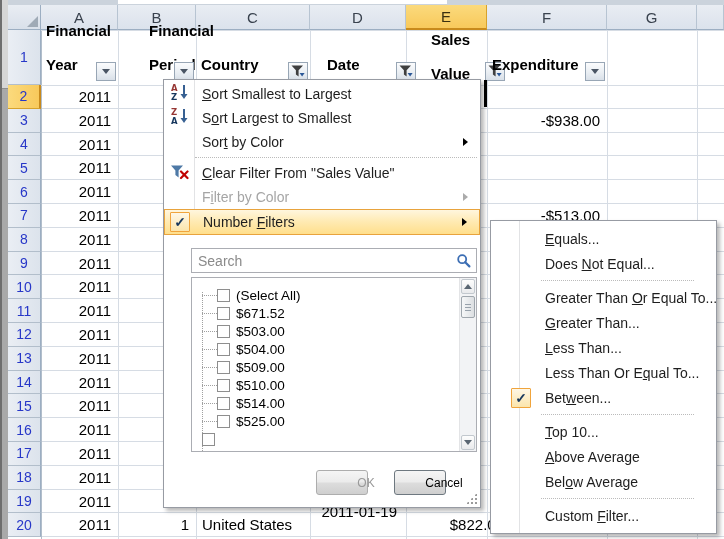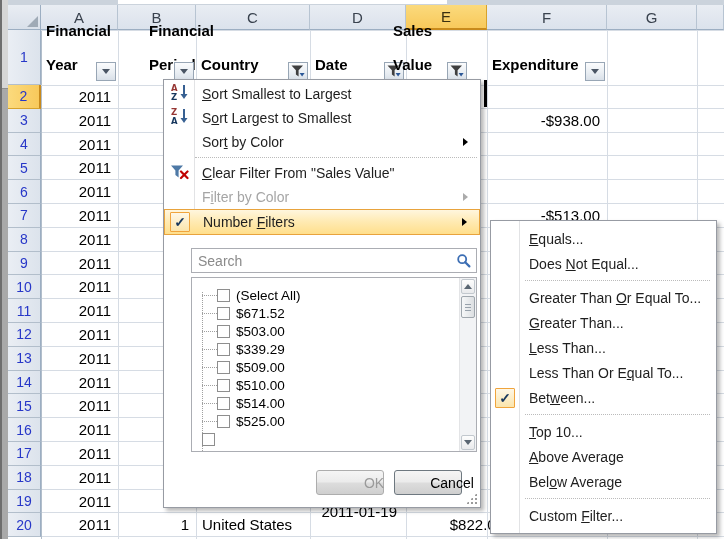--- a/index.html
+++ b/index.html
@@ -82,32 +82,32 @@
   .sb-btn{position:absolute;left:1px;right:1px;height:15px;background:linear-gradient(#FDFDFD,#E9EAEC);
           border:1px solid #C2C8CE;border-radius:2px;display:flex;align-items:center;justify-content:center;}
   .sb-btn.up{top:1px;} .sb-btn.down{bottom:1px;}
   .tri-up{width:0;height:0;border-left:4px solid transparent;border-right:4px solid transparent;border-bottom:5px solid #5A6672;}
   .tri-down{width:0;height:0;border-left:4px solid transparent;border-right:4px solid transparent;border-top:5px solid #5A6672;}
   .sb-thumb{position:absolute;left:1px;right:1px;top:18px;height:22px;border:1px solid #9FA6AD;border-radius:2px;
             background:linear-gradient(to right,#F6F7F8,#DCDFE2);}
   .sb-thumb::after{content:"";position:absolute;left:3px;right:3px;top:7px;height:8px;
             background:repeating-linear-gradient(to bottom,#97A1AB 0 1px,transparent 1px 3px);}
 
-  .btn{position:absolute;width:68px;height:25px;border-radius:3px;font-family:"Liberation Sans",sans-serif;
-       font-size:14px;display:flex;align-items:center;justify-content:center;
+  .btn{position:absolute;width:52px;height:25px;border-radius:3px;font-family:"Liberation Sans",sans-serif;
+       font-size:12px;display:flex;align-items:center;justify-content:center;
        background:linear-gradient(#F5F5F5,#EBEBEB 49%,#DDDDDD 51%,#CFCFCF);padding-left:48px;}
   .btn.ok{left:152px;top:390px;border:1px solid #ADADAD;color:#9A9A9A;}
   .btn.cancel{left:230px;top:390px;border:1px solid #6E7880;color:#000;}
   .grip{position:absolute;right:3px;bottom:3px;width:11px;height:11px;
         background-image:radial-gradient(#9B9B9B 1px,transparent 1.3px);background-size:4px 4px;
         clip-path:polygon(100% 0,100% 100%,0 100%);}
 
   
   .submenu{position:absolute;left:490px;top:220px;width:227px;background:#FFFFFF;border:1px solid #979BA3;
-           box-shadow:3px 3px 4px rgba(0,0,0,0.28);z-index:6;font-size:14px;padding:5px 0;}
+           box-shadow:3px 3px 4px rgba(0,0,0,0.28);z-index:6;font-size:14px;padding:5px 16px;}
   .submenu::before{content:"";position:absolute;left:28px;top:0;bottom:0;width:1px;background:#E2E3E5;}
   .submenu .m-item{height:25px;}
   .submenu .m-item .gut{width:28px;}
   .submenu .m-item .lbl{margin-left:10px;}
   .submenu .m-sep{height:9px;}
   .submenu .m-sep::after{left:34px;right:6px;top:4px;}
 </style>
 </head>
 <body>
 
@@ -183,30 +183,30 @@
       </div>
       <div class="hdr-cell" style="left: 196px; width: 114px;">
         <span class="hdr-label">Country</span>
         <div class="filter-btn">
           <svg width="14" height="13" viewBox="0 0 14 13">
             <polygon points="0.5,0.5 12,0.5 7.6,5.3 7.6,11.5 4.9,9.4 4.9,5.3" fill="#3F3F3F"></polygon>
             <polygon points="8.6,8 13.6,8 11.1,11.4" fill="#2B5797"></polygon>
           </svg>
         </div>
       </div>
-      <div class="hdr-cell" style="left: 310px; width: 96px; text-align: center;">
+      <div class="hdr-cell" style="left: 322px; width: 96px; text-align: center;">
         <span class="hdr-label">Date</span>
         <div class="filter-btn">
           <svg width="14" height="13" viewBox="0 0 14 13">
             <polygon points="0.5,0.5 12,0.5 7.6,5.3 7.6,11.5 4.9,9.4 4.9,5.3" fill="#3F3F3F"></polygon>
             <polygon points="8.6,8 13.6,8 11.1,11.4" fill="#2B5797"></polygon>
           </svg>
         </div>
       </div>
-      <div class="hdr-cell" style="left: 388px; width: 81px;">
+      <div class="hdr-cell" style="left: 426px; width: 81px; align-items: center;">
         <span class="hdr-label">Sales Value</span>
         <div class="filter-btn">
           <svg width="14" height="13" viewBox="0 0 14 13">
             <polygon points="0.5,0.5 12,0.5 7.6,5.3 7.6,11.5 4.9,9.4 4.9,5.3" fill="#3F3F3F"></polygon>
             <polygon points="8.6,8 13.6,8 11.1,11.4" fill="#2B5797"></polygon>
           </svg>
         </div>
       </div>
       <div class="hdr-cell" style="left: 487px; width: 120px;">
         <span class="hdr-label">Expenditure</span>
@@ -324,21 +324,21 @@
             <span class="val">$671.52</span>
           </div>
           <div class="lb-item">
             <span class="stub"></span>
             <span class="cbx"></span>
             <span class="val">$503.00</span>
           </div>
           <div class="lb-item">
             <span class="stub"></span>
             <span class="cbx"></span>
-            <span class="val">$339.29</span>
+            <span class="val">$504.00</span>
           </div>
           <div class="lb-item">
             <span class="stub"></span>
             <span class="cbx"></span>
             <span class="val">$509.00</span>
           </div>
           <div class="lb-item">
             <span class="stub"></span>
             <span class="cbx"></span>
             <span class="val">$510.00</span>

